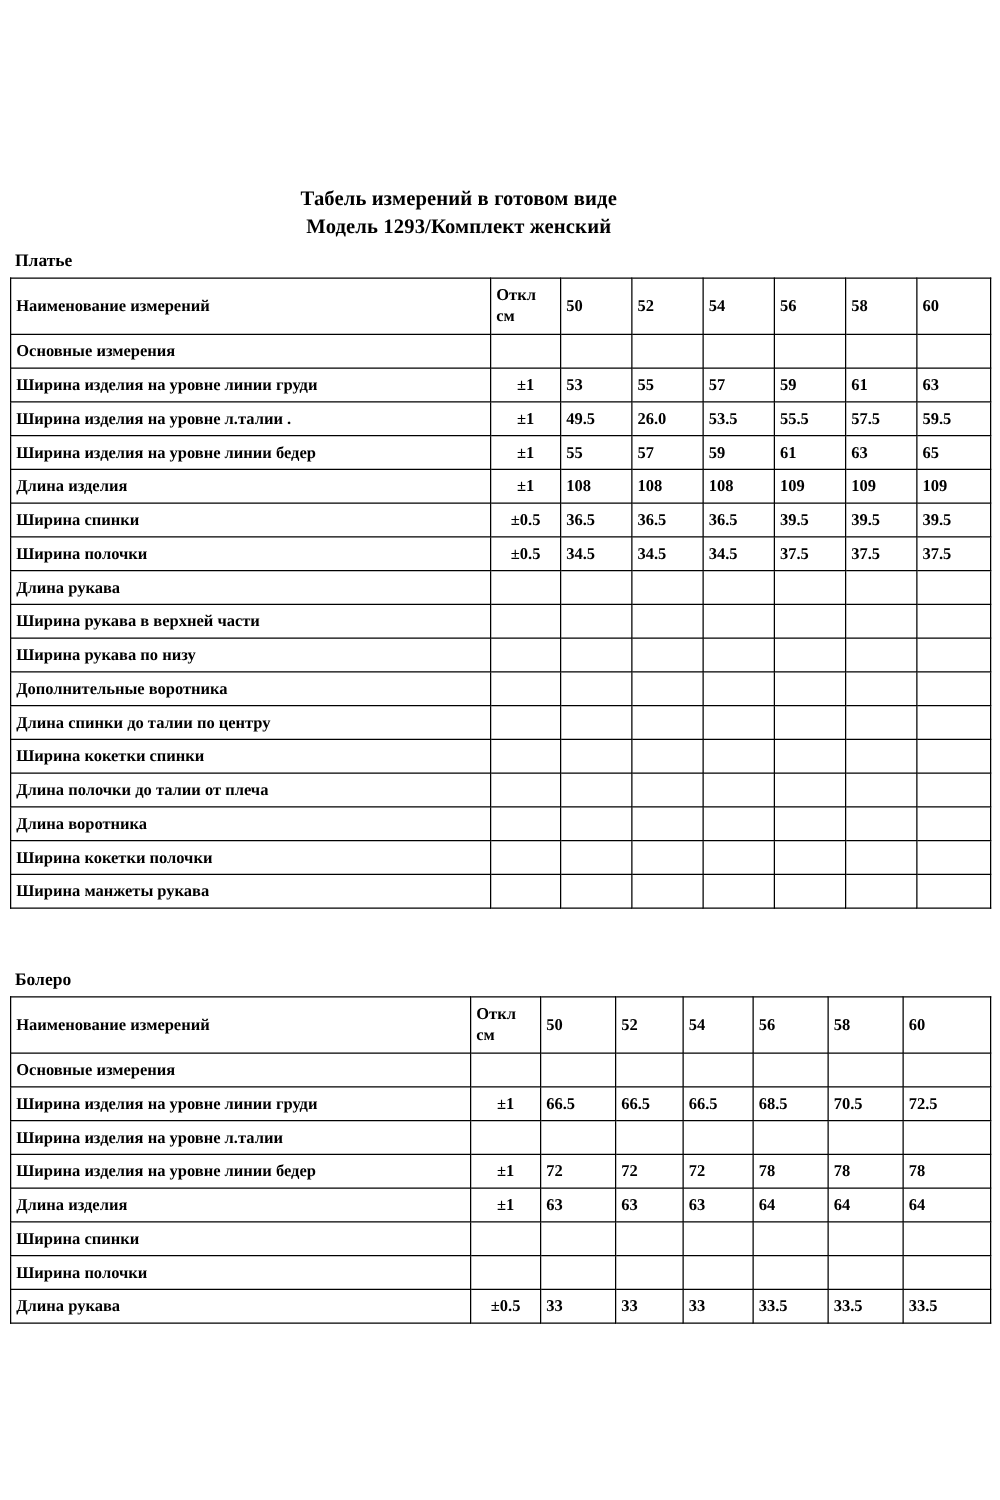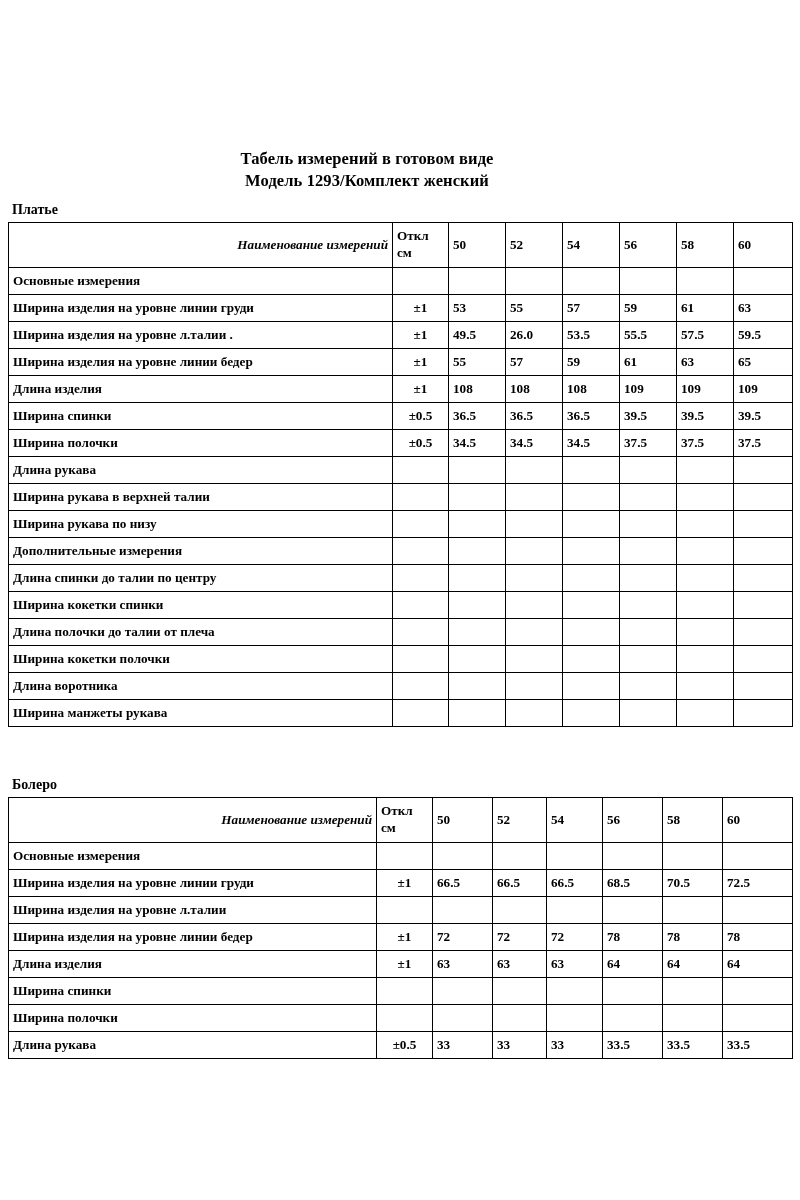--- a/index.html
+++ b/index.html
@@ -52,24 +52,23 @@
     height: 22px;
     vertical-align: middle;
     font-weight: bold;
     white-space: nowrap;
     overflow: hidden;
   }
   td.name {
     padding-left: 8px;
   }
   td.name-head {
-    text-align: right;
+    text-align: left;
     font-weight: bold;
     padding-left: 0;
-    font-style: italic;
   }
   td.dev-head {
     font-weight: bold;
     padding-left: 6px;
     line-height: 1.25;
     text-align: left;
   }
   td.dev-head .sub {
     display: block;
   }
@@ -208,41 +207,41 @@
         <td class="name">Длина рукава</td>
         <td class="dev"></td>
         <td class="sz"></td>
         <td class="sz"></td>
         <td class="sz"></td>
         <td class="sz"></td>
         <td class="sz"></td>
         <td class="sz"></td>
       </tr>
       <tr>
-        <td class="name">Ширина рукава в верхней талии</td>
+        <td class="name">Ширина рукава в верхней части</td>
         <td class="dev"></td>
         <td class="sz"></td>
         <td class="sz"></td>
         <td class="sz"></td>
         <td class="sz"></td>
         <td class="sz"></td>
         <td class="sz"></td>
       </tr>
       <tr>
         <td class="name">Ширина рукава по низу</td>
         <td class="dev"></td>
         <td class="sz"></td>
         <td class="sz"></td>
         <td class="sz"></td>
         <td class="sz"></td>
         <td class="sz"></td>
         <td class="sz"></td>
       </tr>
       <tr>
-        <td class="name">Дополнительные измерения</td>
+        <td class="name">Дополнительные воротника</td>
         <td class="dev"></td>
         <td class="sz"></td>
         <td class="sz"></td>
         <td class="sz"></td>
         <td class="sz"></td>
         <td class="sz"></td>
         <td class="sz"></td>
       </tr>
       <tr>
         <td class="name">Длина спинки до талии по центру</td>
@@ -268,31 +267,31 @@
         <td class="name">Длина полочки до талии от плеча</td>
         <td class="dev"></td>
         <td class="sz"></td>
         <td class="sz"></td>
         <td class="sz"></td>
         <td class="sz"></td>
         <td class="sz"></td>
         <td class="sz"></td>
       </tr>
       <tr>
+        <td class="name">Длина воротника</td>
+        <td class="dev"></td>
+        <td class="sz"></td>
+        <td class="sz"></td>
+        <td class="sz"></td>
+        <td class="sz"></td>
+        <td class="sz"></td>
+        <td class="sz"></td>
+      </tr>
+      <tr>
         <td class="name">Ширина кокетки полочки</td>
-        <td class="dev"></td>
-        <td class="sz"></td>
-        <td class="sz"></td>
-        <td class="sz"></td>
-        <td class="sz"></td>
-        <td class="sz"></td>
-        <td class="sz"></td>
-      </tr>
-      <tr>
-        <td class="name">Длина воротника</td>
         <td class="dev"></td>
         <td class="sz"></td>
         <td class="sz"></td>
         <td class="sz"></td>
         <td class="sz"></td>
         <td class="sz"></td>
         <td class="sz"></td>
       </tr>
       <tr>
         <td class="name">Ширина манжеты рукава</td>

